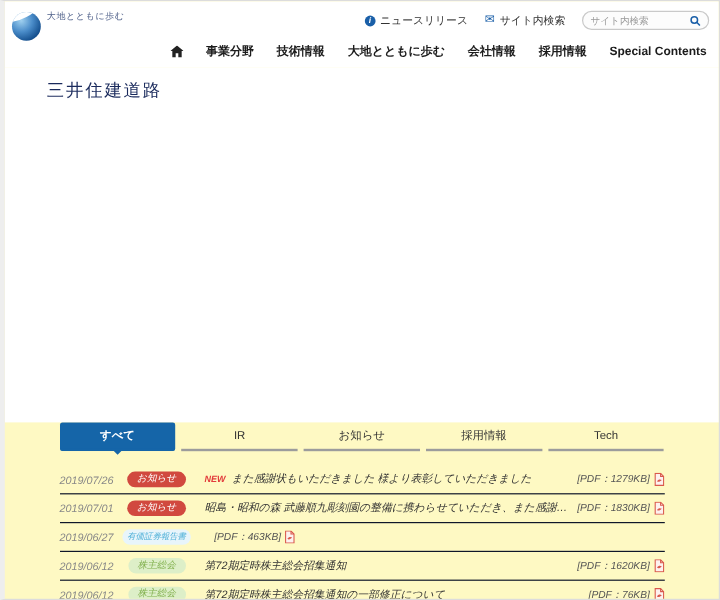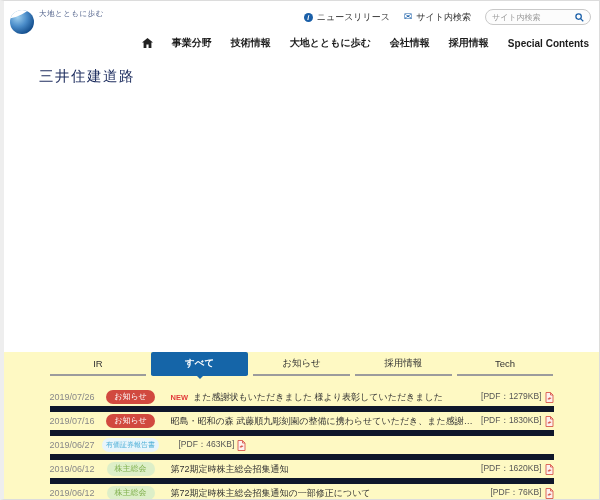--- a/index.html
+++ b/index.html
@@ -68,21 +68,21 @@
     border-bottom:2px solid #1565a8; border-radius:2px;
   }
   .tab.active::after {
     content:""; position:absolute; bottom:-5px; left:50%; transform:translateX(-50%);
     border-left:4px solid transparent; border-right:4px solid transparent;
     border-top:4px solid #1565a8;
   }
 
   
   .news-list { width:504px; margin:12px auto 0; }
-  .news-row { display:flex; align-items:center; height:24px; border-bottom:6px solid #0f172a; }
+  .news-row { display:flex; align-items:center; height:24px; border-bottom:1px solid #0f172a;font-style:italic; }
   .news-date { width:50px; flex-shrink:0; font-size:9px; color:#888; }
   .badge-cell { width:62px; flex-shrink:0; display:flex; justify-content:center; margin-right:9px; }
   .badge { border-radius:9px; padding:1.5px 8px; font-size:8px; line-height:1.35; white-space:nowrap; }
   .badge--oshirase { background:#d1493f; color:#fff; }
   .badge--yuho { background:#e8f5fb; color:#4fb0d8; font-size:7px; padding:2px 4px; }
   .badge--sokai { background:#ddefc8; color:#82b14f; }
   .news-new { color:#e23b3b; font-size:7.5px; font-weight:bold; margin-right:5px; flex-shrink:0; }
   .news-title {
     flex:1; font-size:9px; color:#333; text-decoration:none; cursor:pointer;
     white-space:nowrap; overflow:hidden; text-overflow:ellipsis;
@@ -138,27 +138,27 @@
       <a class="nav-item">大地とともに歩む</a>
       <a class="nav-item">会社情報</a>
       <a class="nav-item">採用情報</a>
       <a class="nav-item">Special Contents</a>
     </nav>
   </header>
 
   <div class="hero"></div>
 
   <div class="tabs">
-      <div class="tab">
-    <span class="tab-label">IR</span>
-  </div>
       <div class="tab active">
     <span class="tab-label">すべて</span>
   </div>
       <div class="tab">
+    <span class="tab-label">IR</span>
+  </div>
+      <div class="tab">
     <span class="tab-label">お知らせ</span>
   </div>
       <div class="tab">
     <span class="tab-label">採用情報</span>
   </div>
       <div class="tab">
     <span class="tab-label">Tech</span>
   </div>
     </div>
 
@@ -175,21 +175,21 @@
       <span style="display:flex;">
         <svg width="9" height="11" viewBox="0 0 9 11">
           <path d="M1 0.5 h4.5 L8 3 V10.5 H1 Z" fill="#fdf1ef" stroke="#d9594c" stroke-width="0.9"></path>
           <path d="M5.5 0.5 V3 H8" fill="none" stroke="#d9594c" stroke-width="0.9"></path>
           <path d="M2.5 7 C3.5 5.5 5 5 6.5 6 C5 7.5 3.5 8 2.5 7 Z" fill="#d9594c"></path>
         </svg>
       </span>
     </span>
   </div>
       <div class="news-row">
-    <span class="news-date">2019/07/16</span>
+    <span class="news-date">2019/07/01</span>
     <span class="badge-cell">
       <span class="badge badge--oshirase">お知らせ</span>
     </span>
 
     <a class="news-title">昭島・昭和の森 武藤順九彫刻園の整備に携わらせていただき、また感謝状もいただきました</a>
     <span class="news-pdf">
       <span class="news-pdf-label">[PDF：1830KB]</span>
       <span style="display:flex;">
         <svg width="9" height="11" viewBox="0 0 9 11">
           <path d="M1 0.5 h4.5 L8 3 V10.5 H1 Z" fill="#fdf1ef" stroke="#d9594c" stroke-width="0.9"></path>

